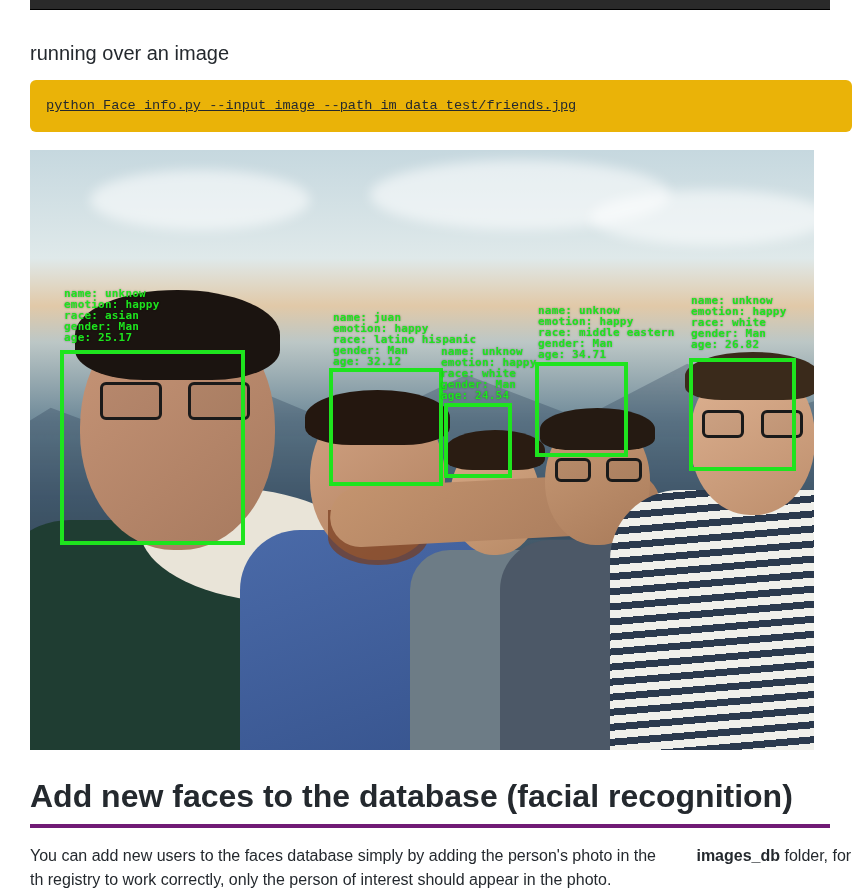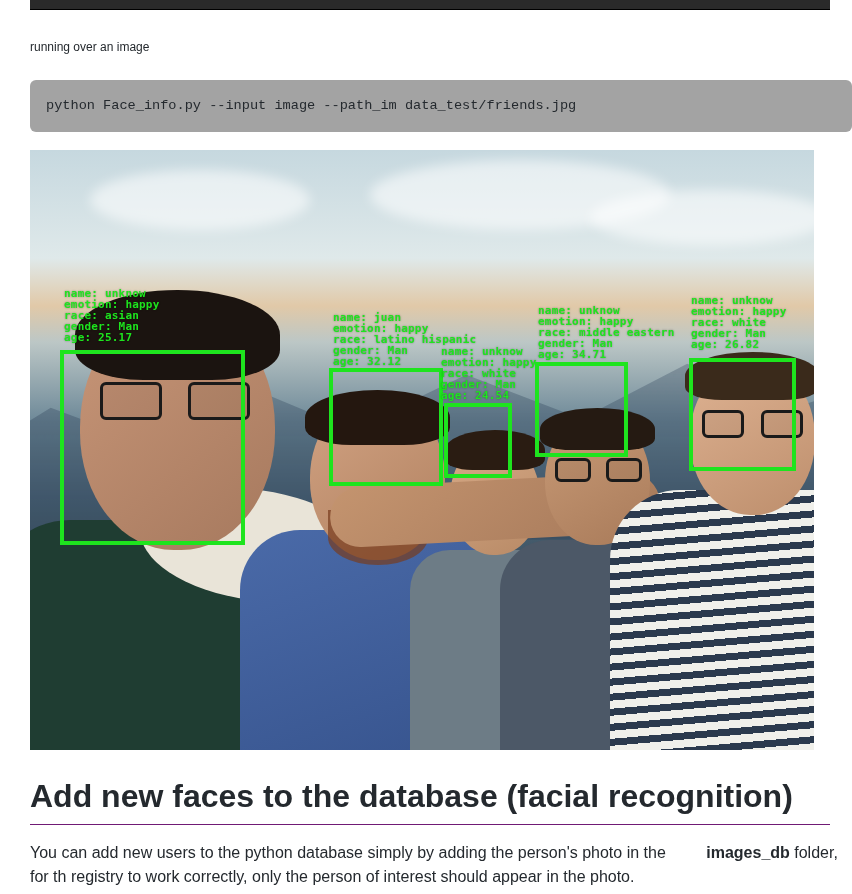--- a/index.html
+++ b/index.html
@@ -14,33 +14,34 @@
     overflow: hidden;
   }
   .top-strip {
     height: 10px;
     width: 800px;
     background: #2a2a2a;
     border-bottom: 1px solid #000;
     margin-bottom: 28px;
   }
   .caption {
-    font-size: 12px;
-    margin-bottom: 24px;
+    font-size: 20px;
+    margin-bottom: 12px;
   }
   .code-block {
-    background: #a3a3a3;
+    background: #eab308;
     border-radius: 6px;
     padding: 16px;
     font-family: SFMono-Regular, Consolas, "Liberation Mono", Menlo, monospace;
     font-size: 13.6px;
     line-height: 1.45;
     width: 822px;
     margin-bottom: 18px;
     white-space: pre;
+    text-decoration: underline;
   }
   .demo-image {
     position: relative;
     width: 784px;
     height: 600px;
     overflow: hidden;
     margin-bottom: 26px;
   }
   .demo-image .sky {
     position: absolute;
@@ -112,21 +113,21 @@
     white-space: pre;
     text-shadow: 0 0 2px rgba(0,0,0,0.4);
     letter-spacing: 0.2px;
   }
   h2.section {
     font-size: 32px;
     font-weight: 600;
     line-height: 1.25;
     margin: 0 0 10px 0;
     padding-bottom: 8px;
-    border-bottom: 1px solid #701a75;
+    border-bottom: 4px solid #701a75;
     width: 800px;
   }
   .para {
     font-size: 16px;
     width: 822px;
   }
   .para strong { font-weight: 600; margin-left: 36px; }
 </style>
 </head>
 <body>
@@ -213,14 +214,14 @@
 emotion: happy
 race: white
 gender: Man
 age: 26.82</div>
     </div>
 </div>
 
 <h2 class="section">Add new faces to the database (facial recognition)</h2>
 
 <p class="para">
-  <span>You can add new users to the python database simply by adding the person's photo in the </span><strong>images_db</strong><span> folder, for th registry to work correctly, only the person of interest should appear in the photo.</span>
+  <span>You can add new users to the faces database simply by adding the person's photo in the </span><strong>images_db</strong><span> folder, for th registry to work correctly, only the person of interest should appear in the photo.</span>
 </p>
 
 </body></html>

